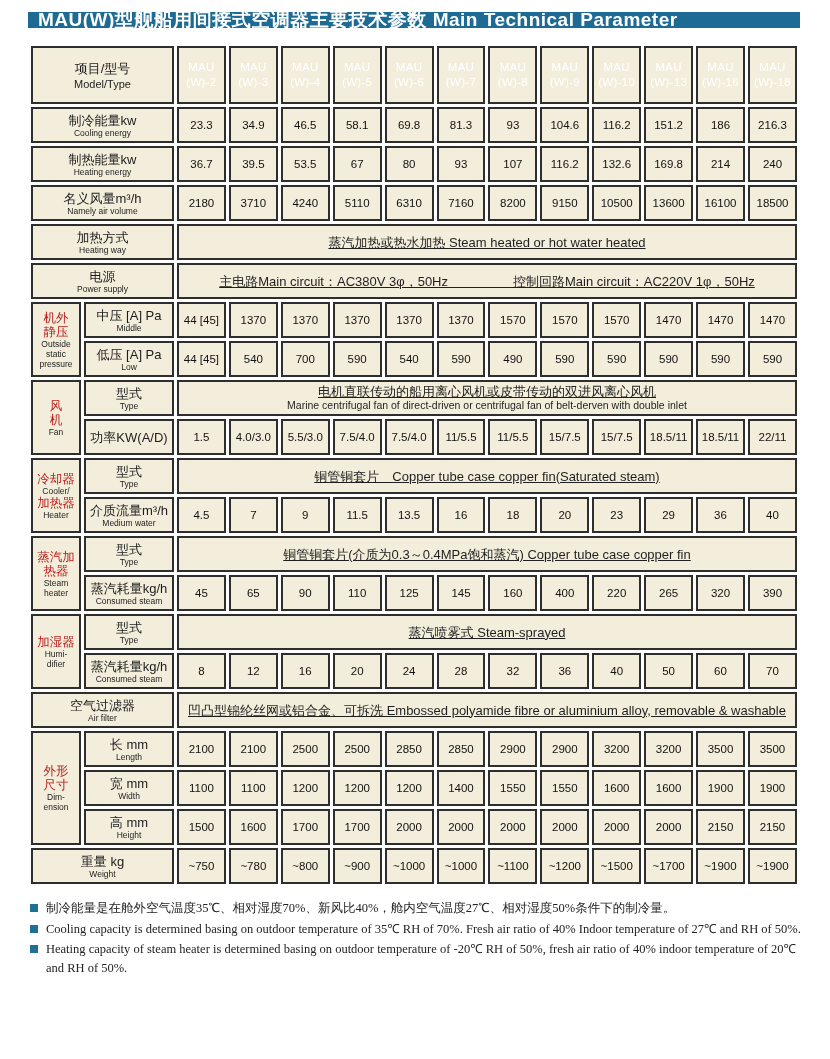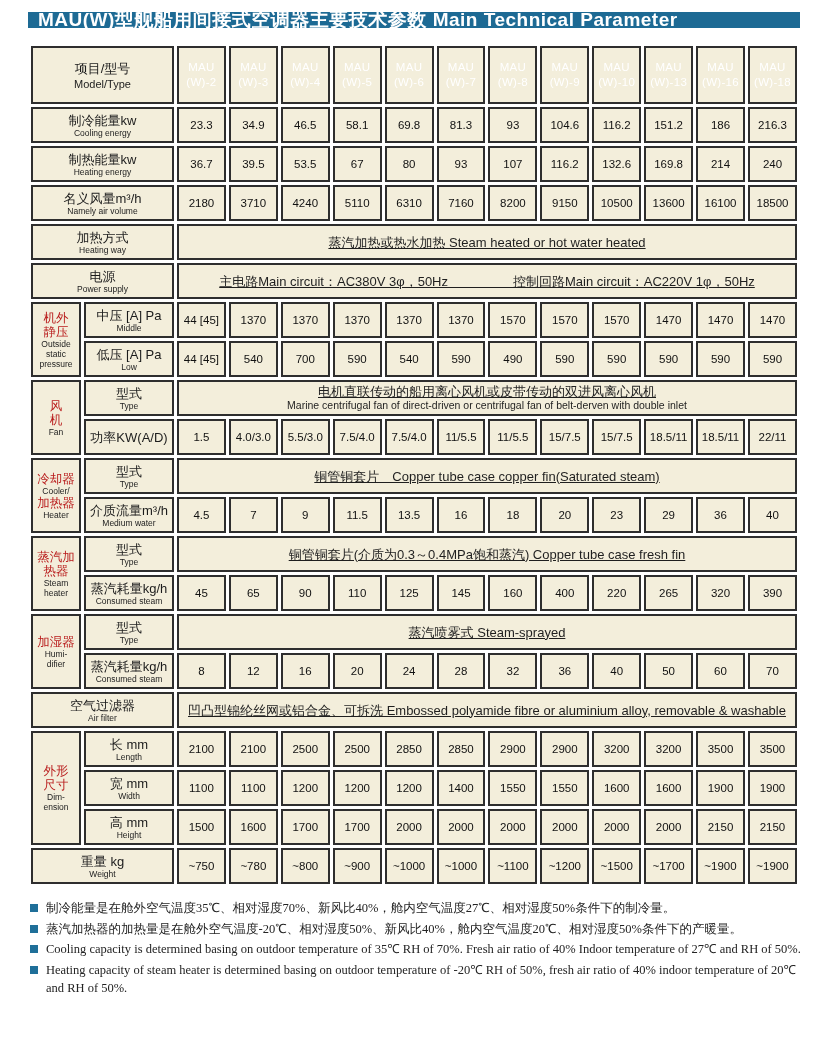--- a/index.html
+++ b/index.html
@@ -294,21 +294,21 @@
             <div class="sz">蒸汽加</div>
             <div class="sz">热器</div>
             <div class="se">Steam</div>
             <div class="se">heater</div>
           </td>
           <td class="lbl">
             <div class="lz">型式</div>
             <div class="le">Type</div>
           </td>
           <td class="span-cell" colspan="12">
-            <div class="sp1">铜管铜套片(介质为0.3～0.4MPa饱和蒸汽) Copper tube case fresh fin</div>
+            <div class="sp1">铜管铜套片(介质为0.3～0.4MPa饱和蒸汽) Copper tube case copper fin</div>
           </td>
         </tr>
         <tr>
           <td class="lbl">
             <div class="lz">蒸汽耗量kg/h</div>
             <div class="le">Consumed steam</div>
           </td>
           <td class="val">45</td>
           <td class="val">65</td>
           <td class="val">90</td>
@@ -444,24 +444,20 @@
       </tbody>
   </table>
 
   <ul class="notes">
       <li>
         <span class="sq"></span>
         <span class="nt">制冷能量是在舱外空气温度35℃、相对湿度70%、新风比40%，舱内空气温度27℃、相对湿度50%条件下的制冷量。</span>
       </li>
       <li>
         <span class="sq"></span>
-        <span class="nt">蒸汽加热器的加热量是在舱外空气温度-20℃、相对湿度50%、新风比40%，舱内空气温度20℃、相对湿度50%条件下的产暖量。</span>
-      </li>
-      <li>
-        <span class="sq"></span>
         <span class="nt">Cooling capacity is determined basing on outdoor temperature of 35℃ RH of 70%. Fresh air ratio of 40% Indoor temperature of 27℃ and RH of 50%.</span>
       </li>
       <li>
         <span class="sq"></span>
         <span class="nt">Heating capacity of steam heater is determined basing on outdoor temperature of -20℃ RH of 50%, fresh air ratio of 40% indoor temperature of 20℃ and RH of 50%.</span>
       </li>
     </ul>
 
 </div>
 

